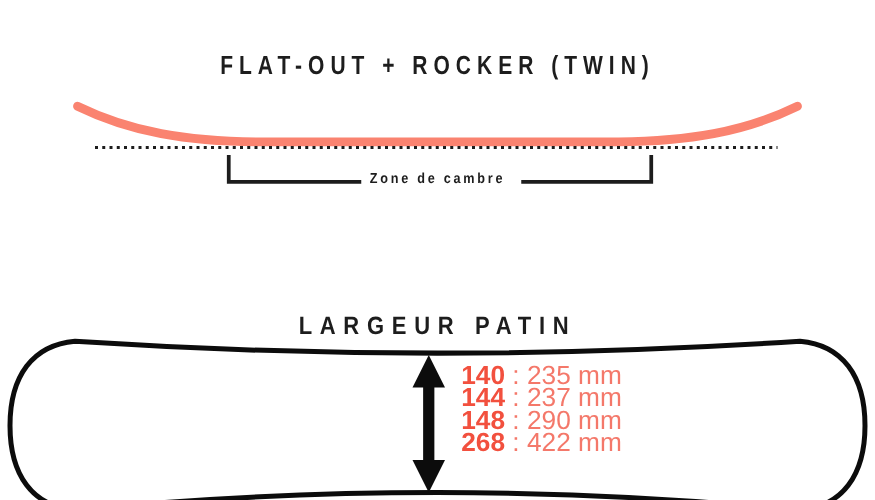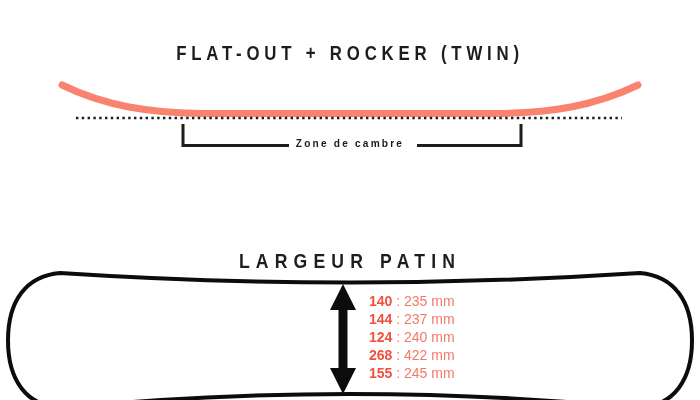--- a/index.html
+++ b/index.html
@@ -36,21 +36,21 @@
   }
   .t-profile { top: 23px;  font-size: 21px;   letter-spacing: 6px;   transform: scaleX(0.80); }
   .t-zone    { top: 119px; font-size: 11.5px; letter-spacing: 2.5px; transform: scaleX(0.88); }
   .t-width   { top: 232px; font-size: 20px;   letter-spacing: 7px;   transform: scaleX(0.88); }
 
   
   .meas {
     position: absolute;
     left: 369px;
     top: 274px;
-    font-size: 14px;
+    font-size: 21px;
     line-height: 18px;
     white-space: nowrap;
   }
   .meas .size { font-weight: bold; color: var(--accent_strong); }
   .meas .sep,
   .meas .val  { color: var(--accent_soft); }
 </style>
 </head>
 <body>
 
@@ -81,18 +81,17 @@
 
   <div class="t t-profile">FLAT-OUT + ROCKER (TWIN)</div>
 
   <div class="t t-zone">Zone de cambre</div>
 
   <div class="t t-width">LARGEUR PATIN</div>
 
   <div class="meas">
     <div><span class="size">140</span><span class="sep"> : </span><span class="val">235 mm</span></div>
     <div><span class="size">144</span><span class="sep"> : </span><span class="val">237 mm</span></div>
-    <div><span class="size">124</span><span class="sep"> : </span><span class="val">240 mm</span></div>
+    <div><span class="size">148</span><span class="sep"> : </span><span class="val">290 mm</span></div>
     <div><span class="size">268</span><span class="sep"> : </span><span class="val">422 mm</span></div>
-    <div><span class="size">155</span><span class="sep"> : </span><span class="val">245 mm</span></div>
   </div>
 
 </div>
 
 </body></html>

